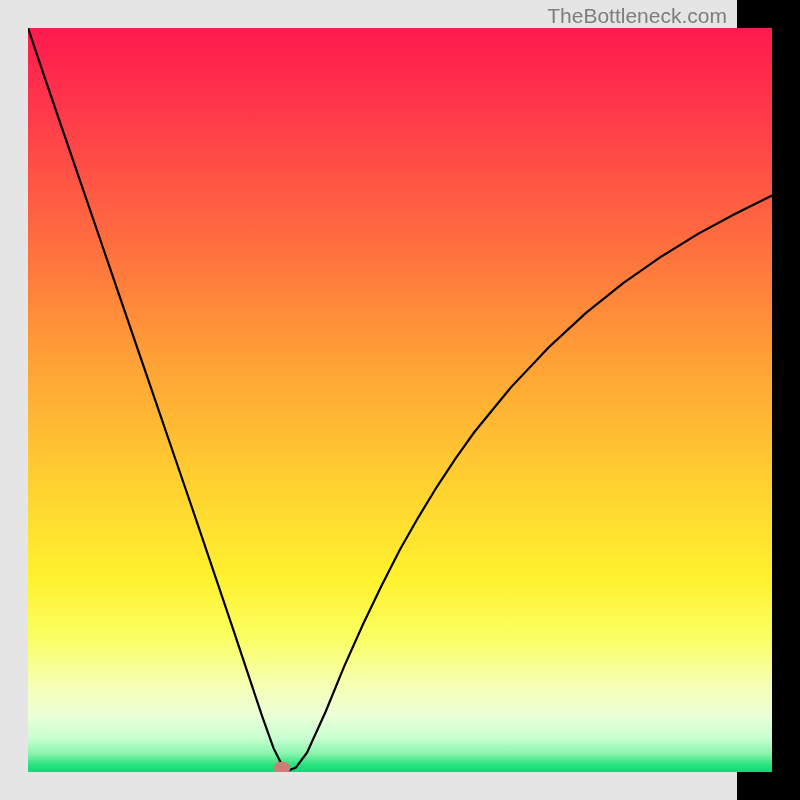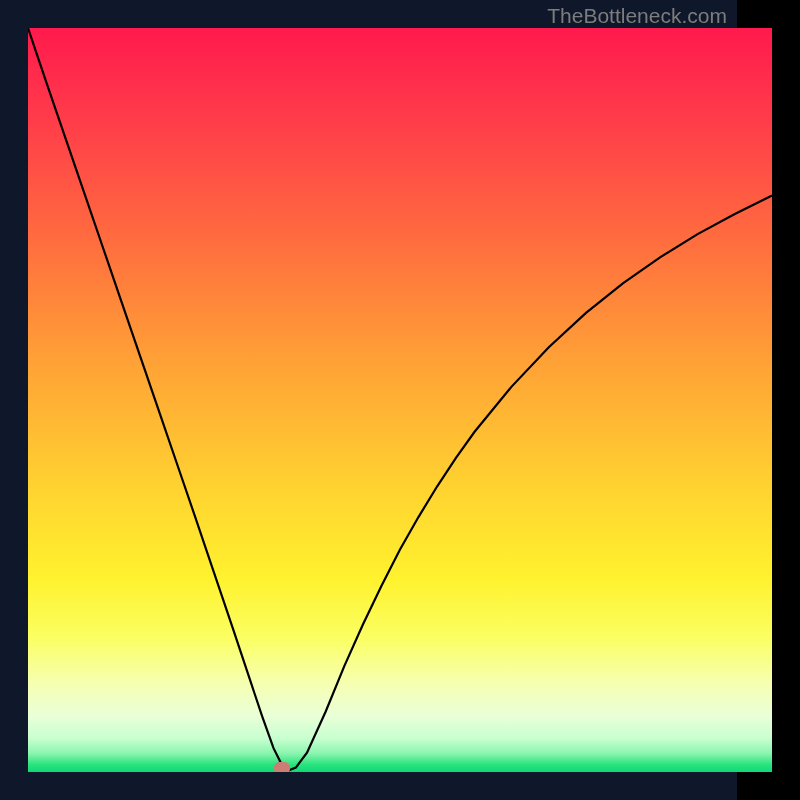--- a/index.html
+++ b/index.html
@@ -8,21 +8,21 @@
     width: 800px;
     height: 800px;
     overflow: hidden;
     background: #000;
     font-family: Arial, Helvetica, sans-serif;
   }
   .frame {
     position: relative;
     width: 737px;
     height: 800px;
-    background: #0f172a;
+    background: #e5e5e5;
   }
   .plot-area {
     position: absolute;
     left: 28px;
     top: 28px;
     width: 744px;
     height: 744px;
     overflow: hidden;
   }
   .gradient-bg {

